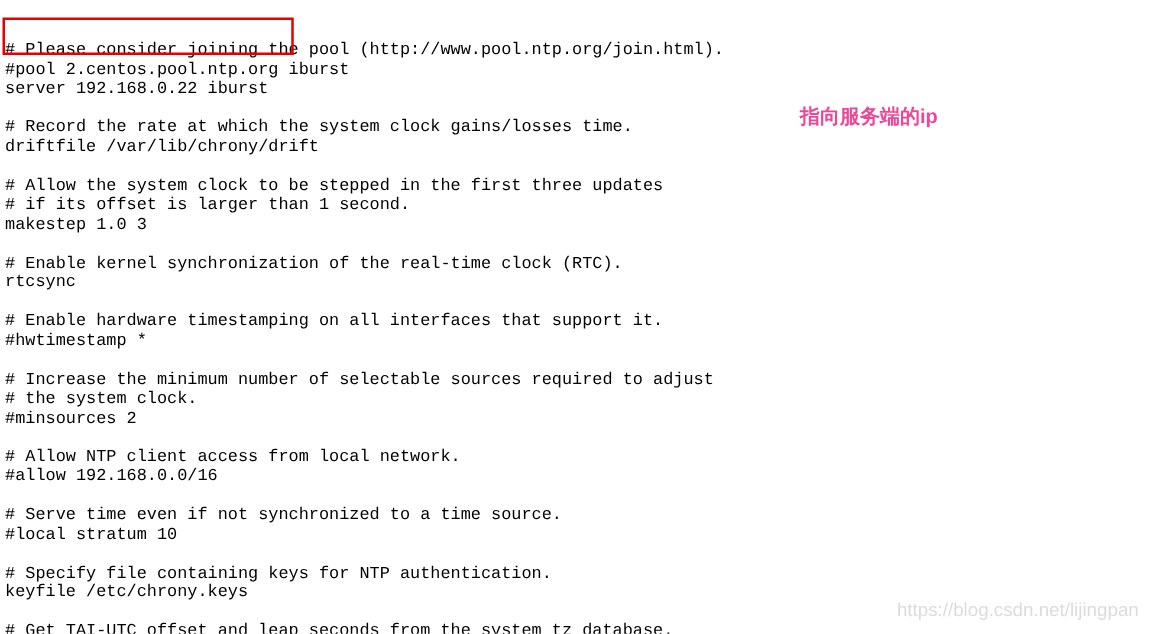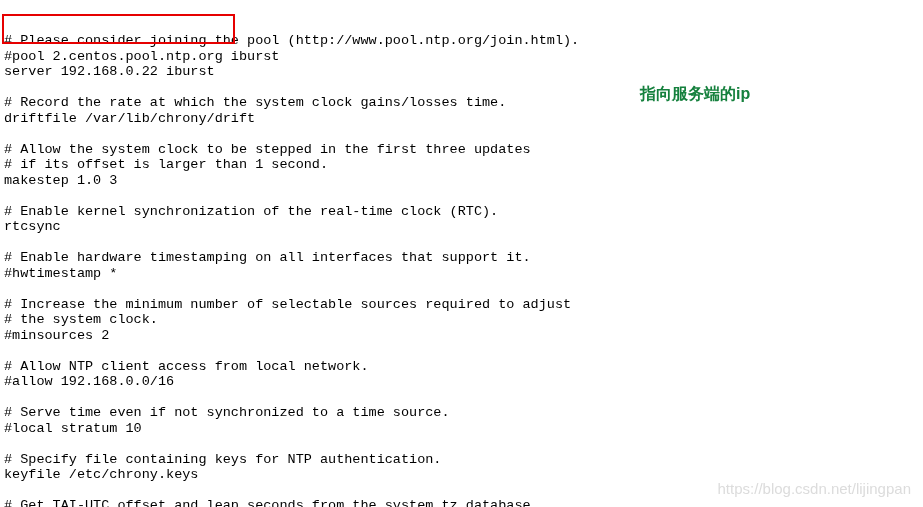--- a/index.html
+++ b/index.html
@@ -24,21 +24,21 @@
       left: 2px;
       top: 14px;
       width: 233px;
       height: 30px;
       pointer-events: none;
     }
     .annotation {
       position: absolute;
       left: 640px;
       top: 85px;
-      color: #15803d;
+      color: #ec4899;
       font-family: "Microsoft YaHei", "SimHei", sans-serif;
       font-size: 16px;
       font-weight: bold;
     }
     .watermark {
       position: absolute;
       right: 12px;
       bottom: 10px;
       color: #dcdcdc;
       font-family: Arial, sans-serif;

